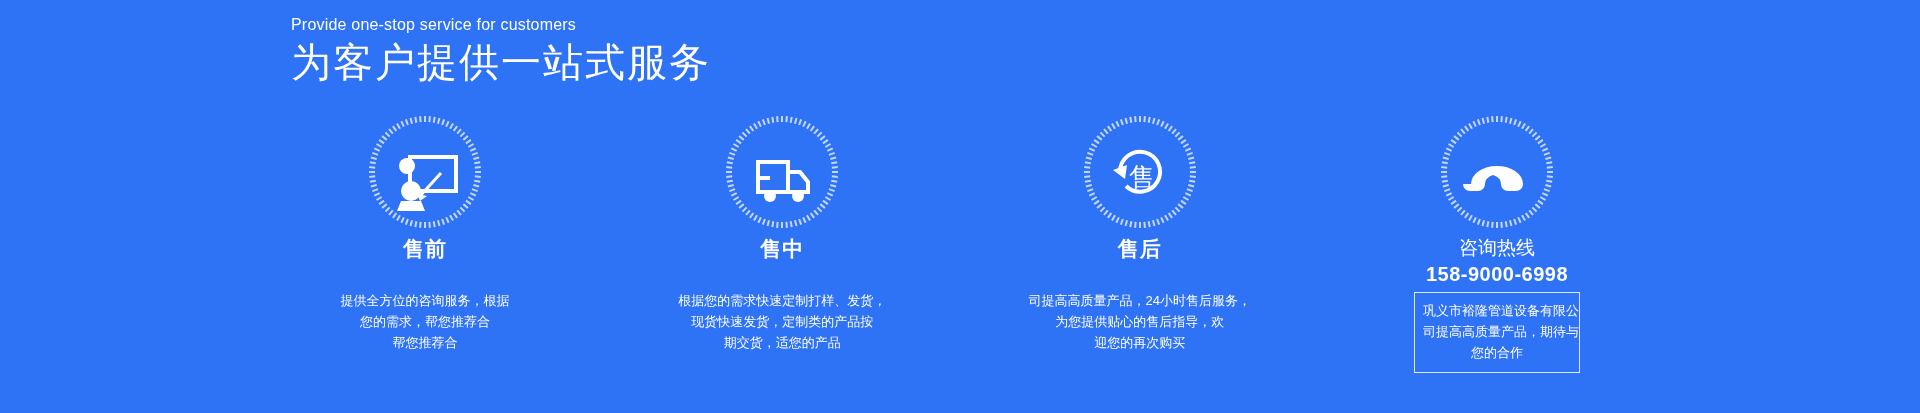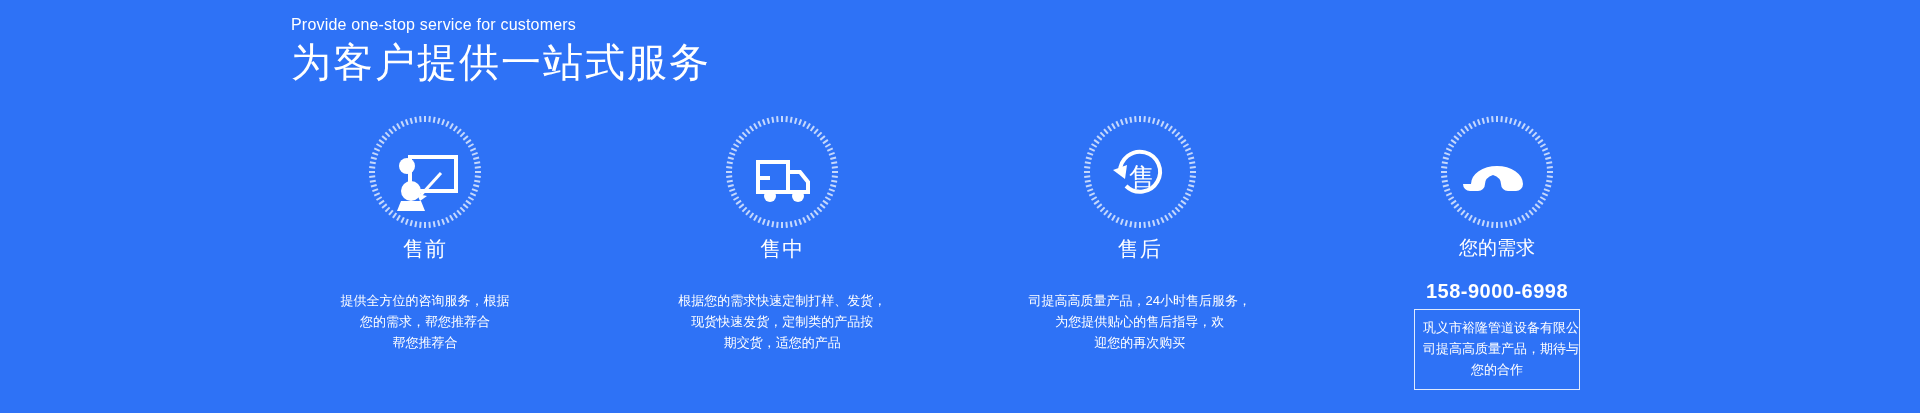--- a/index.html
+++ b/index.html
@@ -32,35 +32,35 @@
   }
   .col{width:268px;display:flex;flex-direction:column;align-items:center;}
 
   .icon-wrap{
     width:120px;height:120px;position:relative;
     display:flex;align-items:center;justify-content:center;
   }
   .icon-wrap svg{display:block;}
 
   .col-title{
-    font-size:21px;line-height:26px;font-weight:400;
+    font-size:21px;line-height:26px;font-weight:700;
     margin-top:4px;letter-spacing:1px;
   }
   .col-desc{
     margin-top:28px;font-size:13px;line-height:21px;
     text-align:center;font-weight:400;color:#ffffff;
     width:250px;
   }
   .col-desc div{white-space:nowrap;}
 
   
   .hotline-title{font-size:19px;line-height:24px;margin-top:4px;}
   .hotline-number{
     font-size:20px;line-height:24px;font-weight:bold;
-    margin-top:19px;letter-spacing:.5px;
+    margin-top:2px;letter-spacing:.5px;
   }
   .hotline-box{
     margin-top:6px;border:1px solid rgba(255,255,255,.85);
     padding:7px 8px 9px;width:148px;
     font-size:13px;line-height:21px;text-align:center;
   }
   .hotline-box div{white-space:nowrap;}
   .hotline-box .center-line{text-align:center;}
 </style>
 </head>
@@ -440,21 +440,21 @@
                 <line x1="51.32" y1="10.76" x2="50.28" y2="4.85"></line>
                 <line x1="55.64" y1="10.19" x2="55.12" y2="4.21"></line>
               </g>
           </g>
           <g fill="#ffffff">
             <path d="M34 72 a26 18 0 0 1 52 0 a7 7 0 0 1 -7 7 h-8 a7 7 0 0 1 -7 -7
                      a14 10 0 0 0 -8 -9 a14 10 0 0 0 -8 9 a7 7 0 0 1 -7 7 h-8 a7 7 0 0 1 -7 -7 z"></path>
           </g>
         </svg>
       </div>
-      <div class="hotline-title">您的需求</div>
+      <div class="hotline-title">咨询热线</div>
       <div class="hotline-number">158-9000-6998</div>
       <div class="hotline-box">
         <div>巩义市裕隆管道设备有限公</div>
         <div>司提高高质量产品，期待与</div>
         <div class="center-line">您的合作</div>
       </div>
     </div>
 
   </div>
 </div>

